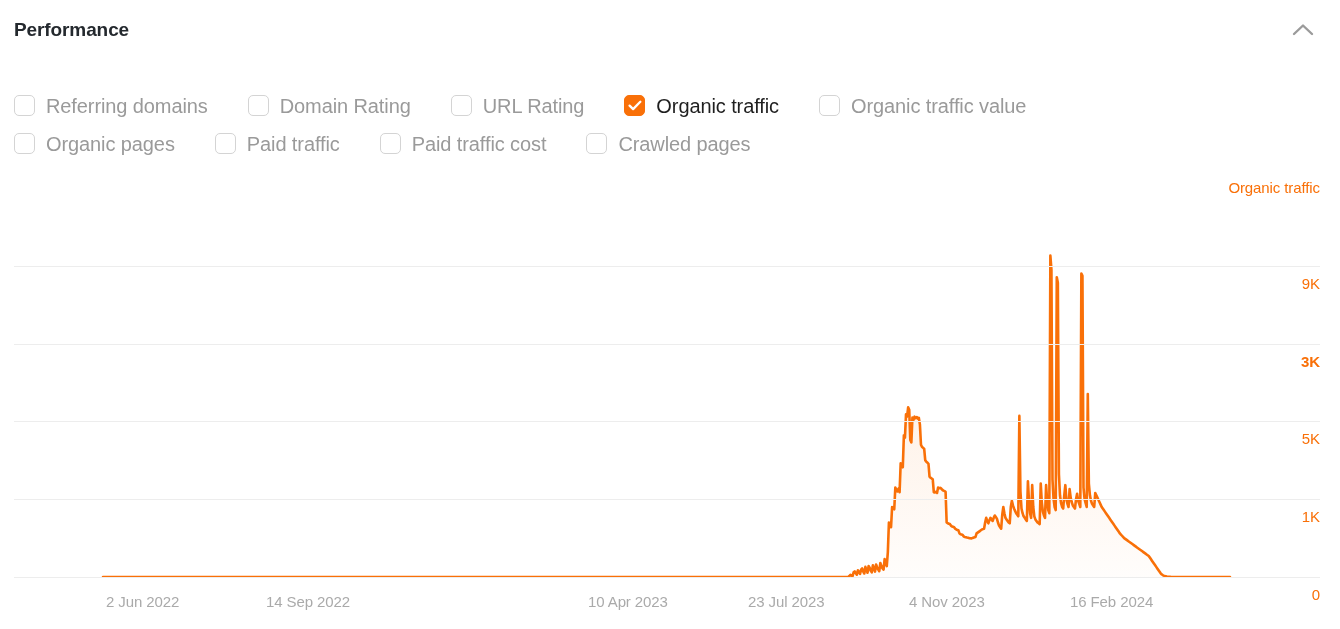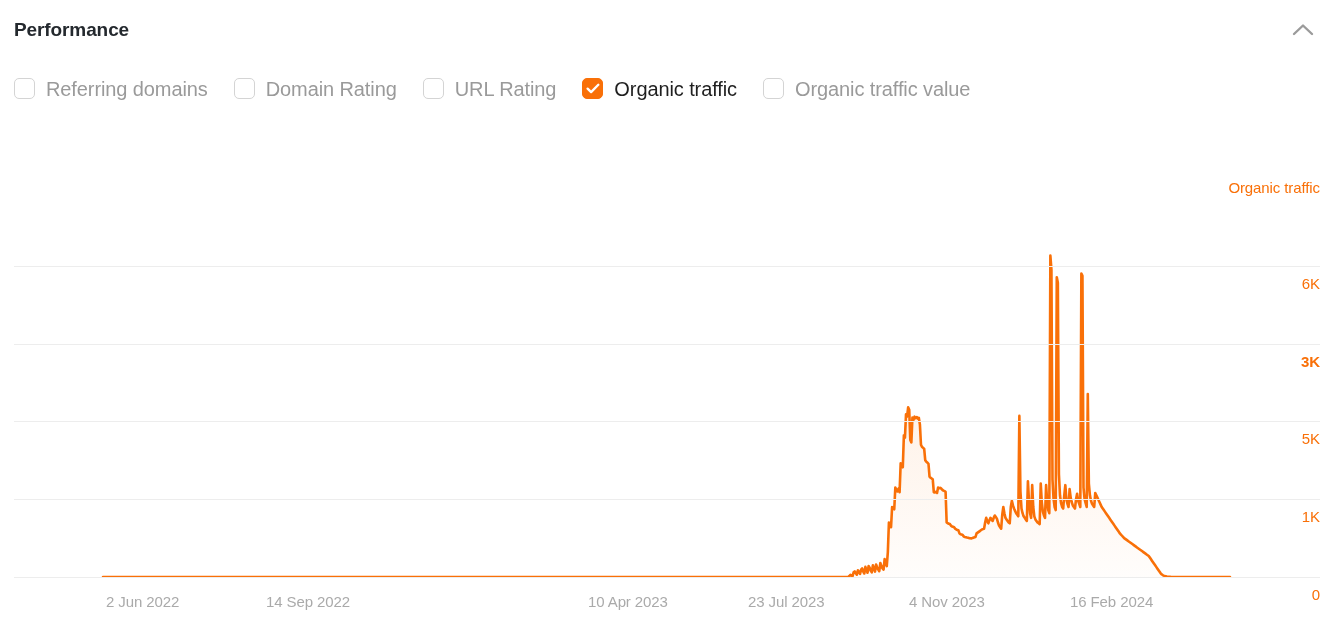--- a/index.html
+++ b/index.html
@@ -48,22 +48,23 @@
 
   
   .metrics {
     position: absolute;
     left: 14px;
     top: 78px;
     width: 1300px;
   }
   .metric-row {
     display: flex;
-    align-items: flex-start;
+    align-items: flex-end;
     height: 38px;
+    gap: 14px;
   }
   .metric {
     display: flex;
     align-items: center;
     cursor: pointer;
     margin-right: 26px;
     white-space: nowrap;
   }
   .box {
     width: 21px;
@@ -187,20 +188,38 @@
         <span class="box">
           <svg class="check-mark" width="14" height="11" viewBox="0 0 14 11">
             <path d="M1.6 5.6 L5.1 9.1 L12.3 1.7" fill="none" stroke="#fff" stroke-width="2.3" stroke-linecap="round" stroke-linejoin="round"></path>
           </svg>
         </span>
         <span class="metric-label">Organic traffic</span>
       </div>
       <div class="metric">
         <span class="box"></span>
         <span class="metric-label">Organic traffic value</span>
+      </div>
+    </div>
+  <div class="metric-row">
+      <div class="metric">
+        <span class="box"></span>
+        <span class="metric-label">Organic pages</span>
+      </div>
+      <div class="metric">
+        <span class="box"></span>
+        <span class="metric-label">Paid traffic</span>
+      </div>
+      <div class="metric">
+        <span class="box"></span>
+        <span class="metric-label">Paid traffic cost</span>
+      </div>
+      <div class="metric">
+        <span class="box"></span>
+        <span class="metric-label">Crawled pages</span>
       </div>
     </div>
 </div>
 
 <div class="chart-area">
   <div class="series-name">Organic traffic</div>
 
   <div class="plot">
     <svg class="chart-svg" id="chart-svg" viewBox="0 0 1306 358" preserveAspectRatio="none">
       <defs>
@@ -224,14 +243,14 @@
       <div class="xtick" style="left: 266px;">14 Sep 2022</div>
       <div class="xtick" style="left: 588px;">10 Apr 2023</div>
       <div class="xtick" style="left: 748px;">23 Jul 2023</div>
       <div class="xtick" style="left: 909px;">4 Nov 2023</div>
       <div class="xtick" style="left: 1070px;">16 Feb 2024</div>
     </div>
 <div class="ytick" style="top: 407px;">0</div>
     <div class="ytick" style="top: 329.174px; text-align: right;">1K</div>
     <div class="ytick" style="top: 251.348px;">5K</div>
     <div class="ytick" style="top: 173.522px; font-weight: bold;">3K</div>
-    <div class="ytick" style="top: 95.6957px;">6K</div>
+    <div class="ytick" style="top: 95.6957px;">9K</div>
   </div>
 
 </body></html>

